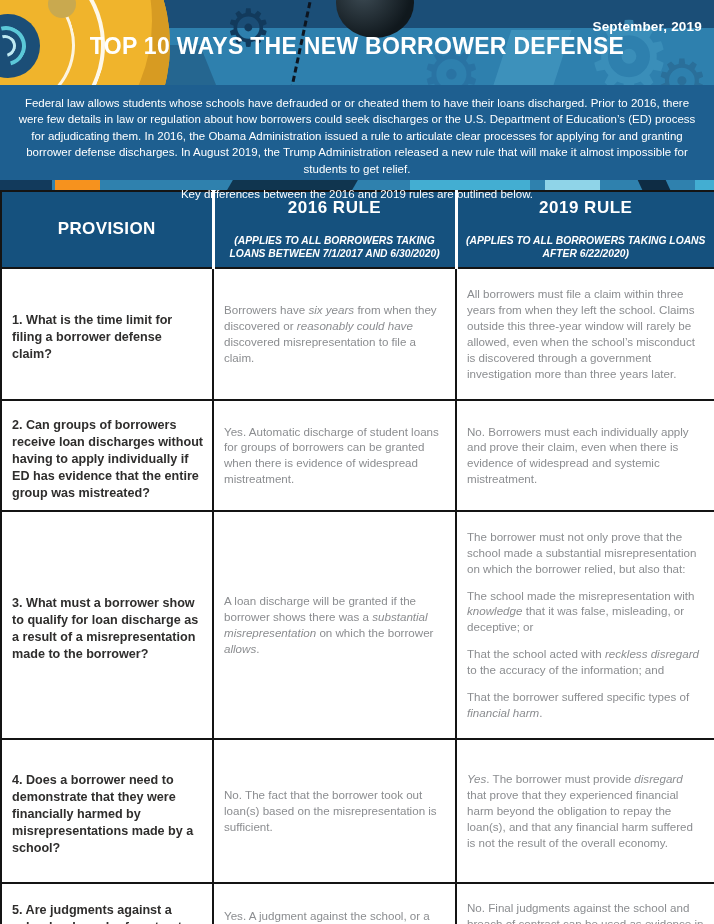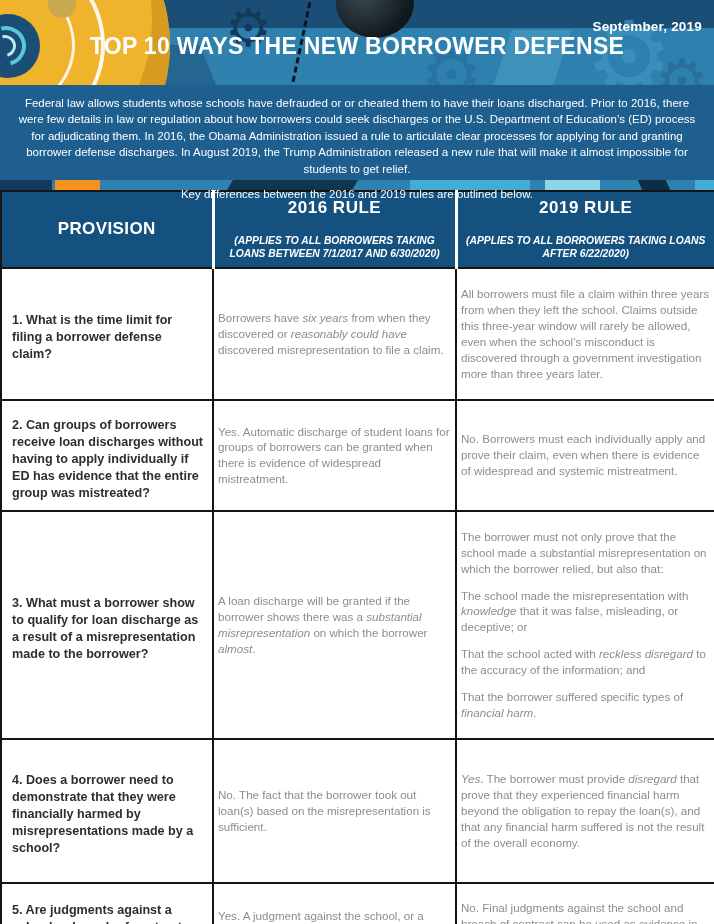--- a/index.html
+++ b/index.html
@@ -65,21 +65,21 @@
     border: 2px solid #141414; border-bottom-width: 5px; }
   th { background: #15517e; color: #fff; text-align: center; vertical-align: middle;
     padding: 6px 6px; height: 50px; border-bottom: 2px solid #141414; }
   th.sep { border-right: 3px solid #ffffff; }
   .th-title { font-weight: bold; font-size: 17px; letter-spacing: .4px; }
   .th-title.big { font-size: 17px; letter-spacing: .5px; }
   .th-sub { font-style: italic; font-size: 10.3px; line-height: 1.3; margin-top: 16px; }
   td { border: 2px solid #141414; vertical-align: middle; background: #fff; }
   td.prov { font-weight: bold; color: #2f2e2d; font-size: 12.6px; line-height: 1.35;
     padding: 16px 8px 8px 10px; }
-  td.r16, td.r19 { color: #8b8d90; font-size: 11.6px; line-height: 1.37; padding: 8px 4px; }
+  td.r16, td.r19 { color: #8b8d90; font-size: 11.6px; line-height: 1.37; padding: 8px 10px; }
   td p { margin: 0 0 11px; }
   td p:last-child { margin-bottom: 0; }
   tbody tr:nth-child(1) { height: 132px; }
   tbody tr:nth-child(2) { height: 95px;  }
   tbody tr:nth-child(3) { height: 228px; }
   tbody tr:nth-child(4) { height: 144px; margin-top: 16px; }
   tbody tr:nth-child(5) { height: 99px;  }
 </style>
 </head>
 <body>
@@ -167,21 +167,21 @@
           </td>
           <td class="r19">
             <p>No. Borrowers must each individually apply and prove their claim, even when there is evidence of widespread and systemic mistreatment.</p>
           </td>
         </tr>
         <tr>
           <td class="prov">
             <p>3. What must a borrower show to qualify for loan discharge as a result of a misrepresentation made to the borrower?</p>
           </td>
           <td class="r16">
-            <p>A loan discharge will be granted if the borrower shows there was a <i>substantial misrepresentation</i> on which the borrower <i>almost</i>.</p>
+            <p>A loan discharge will be granted if the borrower shows there was a <i>substantial misrepresentation</i> on which the borrower <i>allows</i>.</p>
           </td>
           <td class="r19">
             <p>The borrower must not only prove that the school made a substantial misrepresentation on which the borrower relied, but also that:</p>
             <p>The school made the misrepresentation with <i>knowledge</i> that it was false, misleading, or deceptive; or</p>
             <p>That the school acted with <i>reckless disregard</i> to the accuracy of the information; and</p>
             <p>That the borrower suffered specific types of <i>financial harm</i>.</p>
           </td>
         </tr>
         <tr>
           <td class="prov">

